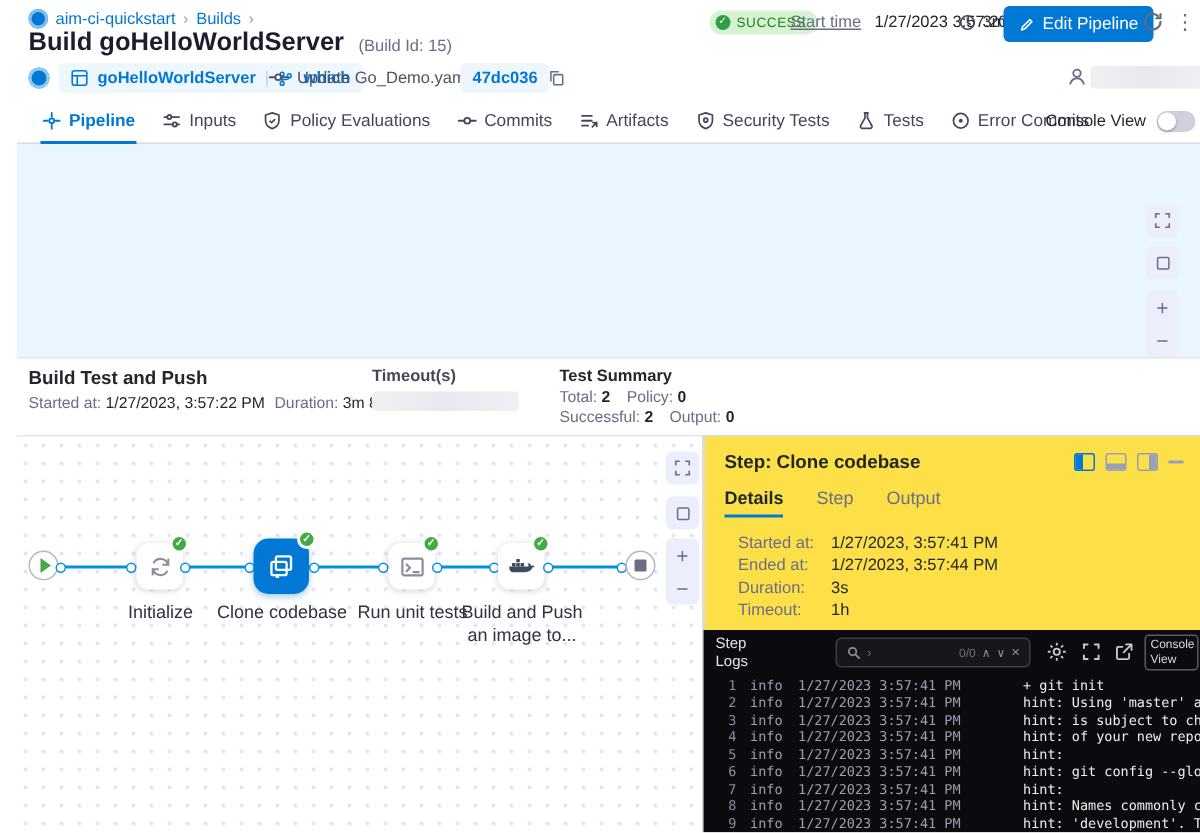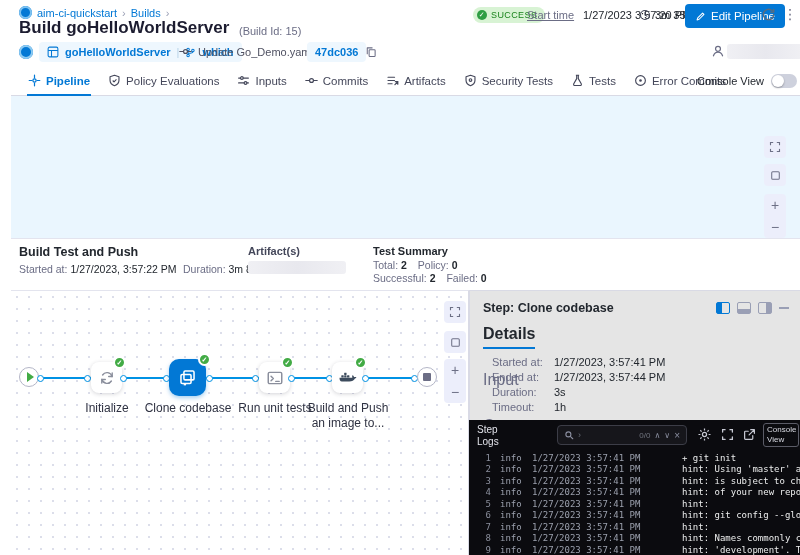--- a/index.html
+++ b/index.html
@@ -11,21 +11,21 @@
   
   .crumb-row { left:8px; top:6px; display:flex; align-items:center; gap:5px; font-size:11px; }
   .crumb-dot { width:13px; height:13px; border-radius:50%; background:#0278d5; box-shadow:inset 0 0 0 2px #7dc2f0; }
   .crumb-link { color:#0278d5; cursor:pointer; }
   .crumb-sep { color:#9a9fb5; font-size:11px; }
   .status-badge { left:462px; top:7px; height:16px; background:#d8f3d4; border-radius:8px; display:flex; align-items:center; gap:4px; padding:0 8px 0 4px; }
   .status-badge .chk { width:10px; height:10px; border-radius:50%; background:#2f9e44; color:#fff; font-size:7px; line-height:10px; text-align:center; }
   .status-badge span { font-size:9px; font-weight:normal; color:#1b841d; letter-spacing:.4px; }
   .muted { color:#6b6d85; }
   .hdr-txt { top:9px; font-size:11px; white-space:nowrap; }
-  .edit-btn { left:674px; top:4px; height:24px; background:#0278d5; color:#fff; border:none; border-radius:4px; font-size:11.5px; display:flex; align-items:center; gap:5px; padding:0 10px; font-family:inherit; cursor:pointer; }
+  .edit-btn { left:658px; top:4px; height:24px; background:#0278d5; color:#fff; border:none; border-radius:4px; font-size:11.5px; display:flex; align-items:center; gap:5px; padding:0 10px; font-family:inherit; cursor:pointer; }
   .icon-btn { color:#5f6b7a; cursor:pointer; }
   .kebab { left:772px; top:6px; font-size:14px; color:#6b6d85; cursor:pointer; }
   .page-title { left:8px; top:18px; font-size:17px; font-weight:bold; color:#1c1c30; }
   .build-id { left:228px; top:25px; font-size:11px; color:#6b6d85; }
 
   .meta-avatar { left:8px; top:45px; width:14px; height:14px; border-radius:50%; background:#0278d5; box-shadow:inset 0 0 0 2px #8ecbf2; }
   .meta-pill { left:28px; top:42px; height:20px; background:#eef7fe; border-radius:4px; display:flex; align-items:center; gap:6px; padding:0 8px; font-size:11px; font-weight:bold; color:#0278d5; }
   .meta-pill .sep { color:#b9d4e8; font-weight:normal; }
   .commit-msg-row { left:168px; top:45px; display:flex; align-items:center; gap:6px; font-size:11px; color:#4f5162; }
   .sha-pill { left:296px; top:42px; height:20px; background:#eef7fe; border-radius:4px; display:flex; align-items:center; padding:0 8px; font-size:11px; font-weight:bold; color:#0278d5; cursor:pointer; }
@@ -65,30 +65,30 @@
   
   .stage-details { left:0; top:238px; width:790px; height:52px; background:#fff; border-top:1px solid #e3e4ee; }
   .sd-title { left:8px; top:6px; font-size:12.5px; font-weight:bold; color:#22272e; }
   .sd-row { top:24px; font-size:10.5px; white-space:nowrap; }
   .sd-label { color:#6b6d85; }
   .sd-val { color:#22272e; }
   .sd-num { color:#22272e; font-weight:bold; }
   .artifact-chip { left:237px; top:22px; width:98px; height:13px; }
 
   
-  .step-panel { left:458px; top:290px; width:332px; height:130px; background:#e5e5e5; border-left:1px solid #d9dae5; border-top:1px solid #d9dae5; }
+  .step-panel { left:458px; top:290px; width:332px; height:130px; background:#fde047; border-left:1px solid #d9dae5; border-top:1px solid #d9dae5; }
   .sp-title { left:13px; top:10px; font-size:12.5px; font-weight:bold; color:#22272e; }
   .vm-row { right:12px; top:11px; display:flex; align-items:center; gap:7px; }
   .vm-icon { width:14px; height:12px; border:1.5px solid #9a9fb5; border-radius:2px; position:relative; cursor:pointer; }
   .vm-icon.active { border-color:#0278d5; }
   .vm-fill-left { position:absolute; left:0; top:0; bottom:0; width:5px; background:#0278d5; }
   .vm-fill-bottom { position:absolute; left:0; right:0; bottom:0; height:4px; background:#9a9fb5; }
   .vm-fill-right { position:absolute; right:0; top:0; bottom:0; width:5px; background:#9a9fb5; }
   .vm-dash { width:10px; height:2px; background:#9a9fb5; cursor:pointer; }
-  .sp-tabs { left:13px; top:34px; display:flex; gap:22px; font-size:16px; color:#6b6d85;flex-direction:column; }
+  .sp-tabs { left:13px; top:34px; display:flex; gap:22px; font-size:12px; color:#6b6d85; }
   .sp-tab { padding-bottom:6px; position:relative; cursor:pointer; }
   .sp-tab.active { color:#22272e; font-weight:bold; }
   .sp-tab.active::after { content:""; position:absolute; left:0; right:0; bottom:0; height:2px; background:#0278d5; }
   .sp-field-label { left:22px; font-size:11px; color:#6b6d85; }
   .sp-field-value { left:84px; font-size:11px; color:#22272e; }
 
   
   .console { left:458px; top:420px; width:332px; height:135px; background:#0b0b0f; color:#e8e9ee; }
   .cl-title { left:8px; top:4px; width:34px; font-size:10px; line-height:12px; color:#e2e3ea; }
   .cl-search { left:88px; top:5px; width:130px; height:20px; border:1px solid #3c3d47; background:#16161b; border-radius:4px; display:flex; align-items:center; padding:0 6px; gap:4px; }
@@ -191,33 +191,33 @@
 
   <div class="abs tabbar">
     <div class="tab active">
       <svg width="13" height="13" viewBox="0 0 16 16" fill="none" stroke="currentColor" stroke-width="1.5" stroke-linecap="round">
           <path d="M8 1.5v3.3M8 11.2v3.3M1.5 8h3.3M11.2 8h3.3"></path>
           <circle cx="8" cy="8" r="2"></circle>
         </svg>
       <span>Pipeline</span>
     </div>
     <div class="tab">
-      <svg width="13" height="13" viewBox="0 0 16 16" fill="none" stroke="currentColor" stroke-width="1.4" stroke-linejoin="round">
-          <path d="M8 1.5l5.5 1.8v4.5c0 3.6-2.6 5.7-5.5 6.7-2.9-1-5.5-3.1-5.5-6.7V3.3z"></path>
-          <path d="M5.8 8l1.6 1.6 3-3"></path>
-        </svg>
-      <span>Policy Evaluations</span>
-    </div>
-    <div class="tab">
       <svg width="13" height="13" viewBox="0 0 16 16" fill="none" stroke="currentColor" stroke-width="1.5" stroke-linecap="round">
           <path d="M2 5h12M2 11h12"></path>
           <circle cx="6" cy="5" r="1.7" fill="#fff"></circle>
           <circle cx="10.5" cy="11" r="1.7" fill="#fff"></circle>
         </svg>
       <span>Inputs</span>
+    </div>
+    <div class="tab">
+      <svg width="13" height="13" viewBox="0 0 16 16" fill="none" stroke="currentColor" stroke-width="1.4" stroke-linejoin="round">
+          <path d="M8 1.5l5.5 1.8v4.5c0 3.6-2.6 5.7-5.5 6.7-2.9-1-5.5-3.1-5.5-6.7V3.3z"></path>
+          <path d="M5.8 8l1.6 1.6 3-3"></path>
+        </svg>
+      <span>Policy Evaluations</span>
     </div>
     <div class="tab">
       <svg width="13" height="13" viewBox="0 0 16 16" fill="none" stroke="currentColor" stroke-width="1.5" stroke-linecap="round">
           <path d="M1 8h4M11 8h4"></path>
           <circle cx="8" cy="8" r="2.4"></circle>
         </svg>
       <span>Commits</span>
     </div>
     <div class="tab">
       <svg width="13" height="13" viewBox="0 0 16 16" fill="none" stroke="currentColor" stroke-width="1.5" stroke-linecap="round">
@@ -310,33 +310,33 @@
   <div class="abs stage-details">
     <div class="abs sd-title">Build Test and Push</div>
     <div class="abs sd-row" style="left:8px;">
       <span class="sd-label">Started at:</span>
       <span class="sd-val">1/27/2023, 3:57:22 PM</span>
     </div>
     <div class="abs sd-row" style="left:172px;">
       <span class="sd-label">Duration:</span>
       <span class="sd-val">3m 8s</span>
     </div>
-    <div class="abs" style="left:237px; top:6px; font-size:11px; font-weight:bold; color:#44475a;">Artifact(s)</div>
+    <div class="abs" style="left:237px; top:6px; font-size:11px; font-weight:bold; color:#44475a;">Timeout(s)</div>
     <div class="abs redacted artifact-chip"></div>
     <div class="abs" style="left:362px; top:6px; font-size:11px; font-weight:bold; color:#22272e;">Test Summary</div>
     <div class="abs sd-row" style="left:362px; top:20px;">
       <span class="sd-label">Total:</span>
       <span class="sd-num">2</span>
       <span class="sd-label" style="margin-left:8px;">Policy:</span>
       <span class="sd-num">0</span>
     </div>
     <div class="abs sd-row" style="left:362px; top:33px;">
       <span class="sd-label">Successful:</span>
       <span class="sd-num">2</span>
-      <span class="sd-label" style="margin-left:8px;">Failed:</span>
+      <span class="sd-label" style="margin-left:8px;">Output:</span>
       <span class="sd-num">0</span>
     </div>
   </div>
 
   <div class="abs canvas-bottom">
     <div class="abs pipe-line" style="left:18px; top:86px; width:398px;"></div>
     <div class="abs term-node" style="left:8px; top:76px; width:20px; height:20px;">
         <span class="play-tri" style="border-left-width:7px;"></span>
       </div>
     <div class="abs node-dot" style="left:26px; top:84px;"></div>
@@ -421,21 +421,21 @@
       <span class="vm-icon">
           <span class="vm-fill-bottom"></span>
         </span>
       <span class="vm-icon">
           <span class="vm-fill-right"></span>
         </span>
       <span class="vm-dash"></span>
     </div>
     <div class="abs sp-tabs">
       <span class="sp-tab active">Details</span>
-      <span class="sp-tab">Input</span>
+      <span class="sp-tab">Step</span>
       <span class="sp-tab">Output</span>
     </div>
     <div class="abs sp-field-label" style="top:65px;">Started at:</div>
     <div class="abs sp-field-value" style="top:65px;">1/27/2023, 3:57:41 PM</div>
     <div class="abs sp-field-label" style="top:80px;">Ended at:</div>
     <div class="abs sp-field-value" style="top:80px;">1/27/2023, 3:57:44 PM</div>
     <div class="abs sp-field-label" style="top:95px;">Duration:</div>
     <div class="abs sp-field-value" style="top:95px;">3s</div>
     <div class="abs sp-field-label" style="top:110px;">Timeout:</div>
     <div class="abs sp-field-value" style="top:110px;">1h</div>

